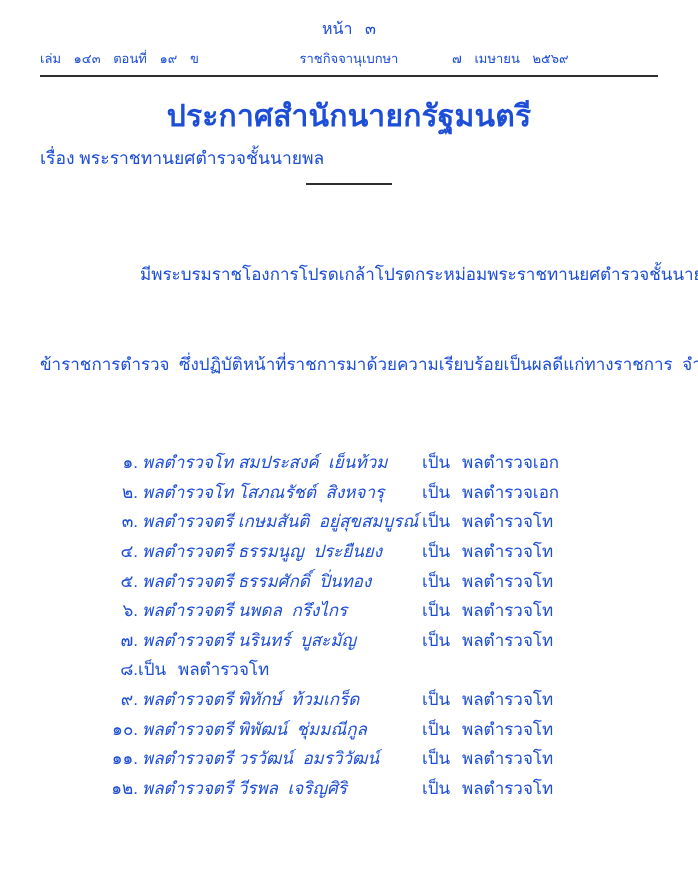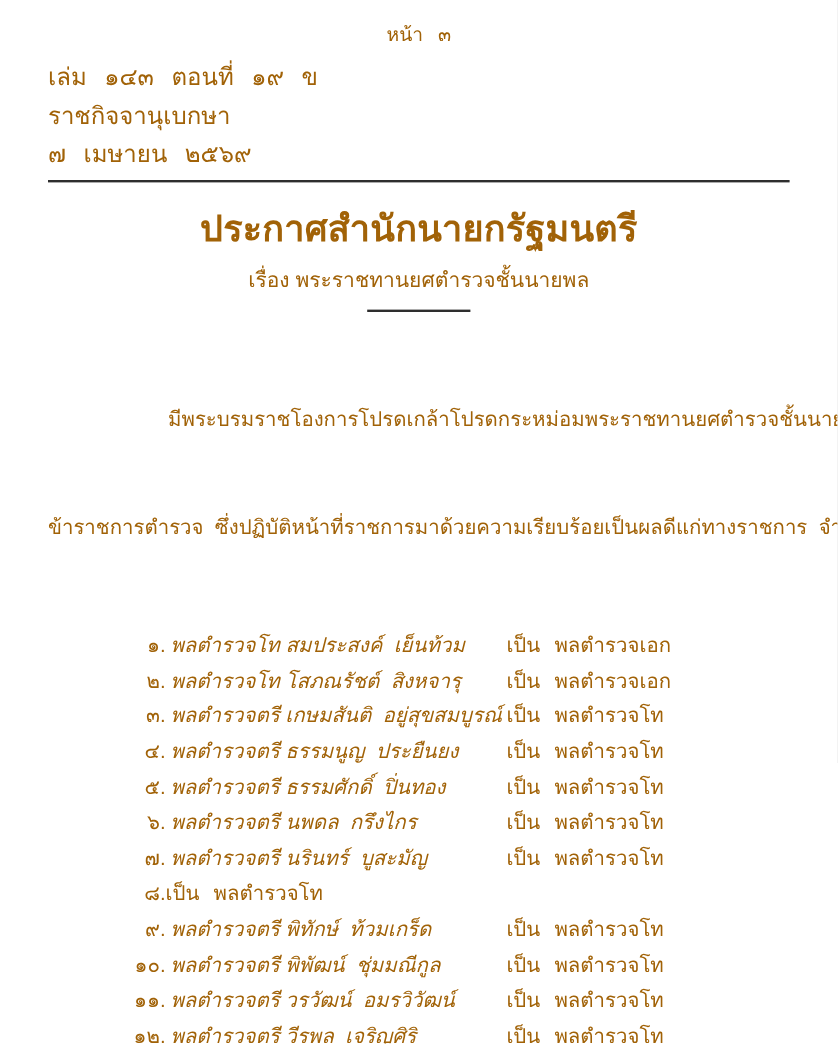--- a/index.html
+++ b/index.html
@@ -2,56 +2,54 @@
 <html lang="th"><head>
 <meta charset="utf-8">
 <style>
   html, body { margin: 0; padding: 0; background: #e8e8e8; }
   .page {
     position: relative;
     width: 698px;
     height: 870px;
     margin: 0 auto;
     background: #ffffff;
-    color: #a16207;
+    color: #1d4ed8;
     font-family: "Liberation Sans", "DejaVu Sans", sans-serif;
     box-sizing: border-box;
     padding: 16px 40px 0 40px;
     overflow: hidden;
   }
   .page-no {
     text-align: center;
     font-size: 16px;
     word-spacing: 8px;
   }
   .meta {
     display: flex;
     align-items: baseline;
     margin-top: 7px;
-    font-size: 20px;
-    flex-direction: column;
+    font-size: 13px;
   }
   .meta-left  { flex: 1; text-align: left;  word-spacing: 9px; }
   .meta-center{ flex: 1; text-align: center; }
   .meta-right { flex: 1; text-align: left; word-spacing: 9px; }
   .header-rule {
     border: 0;
     border-top: 2px solid #2e2e2e;
     margin: 6px 0 0 0;
   }
   .title {
     margin-top: 15px;
     text-align: center;
     font-size: 30px;
     font-weight: 600;
     letter-spacing: 0.2px;
   }
   .subject {
     margin-top: 5px;
-    text-align: center;
     font-size: 17.5px;
   }
   .title-divider {
     border: 0;
     border-top: 2px solid #2e2e2e;
     width: 86px;
     margin: 11px auto 0 auto;
   }
   .paragraph {
     margin-top: 15px;

